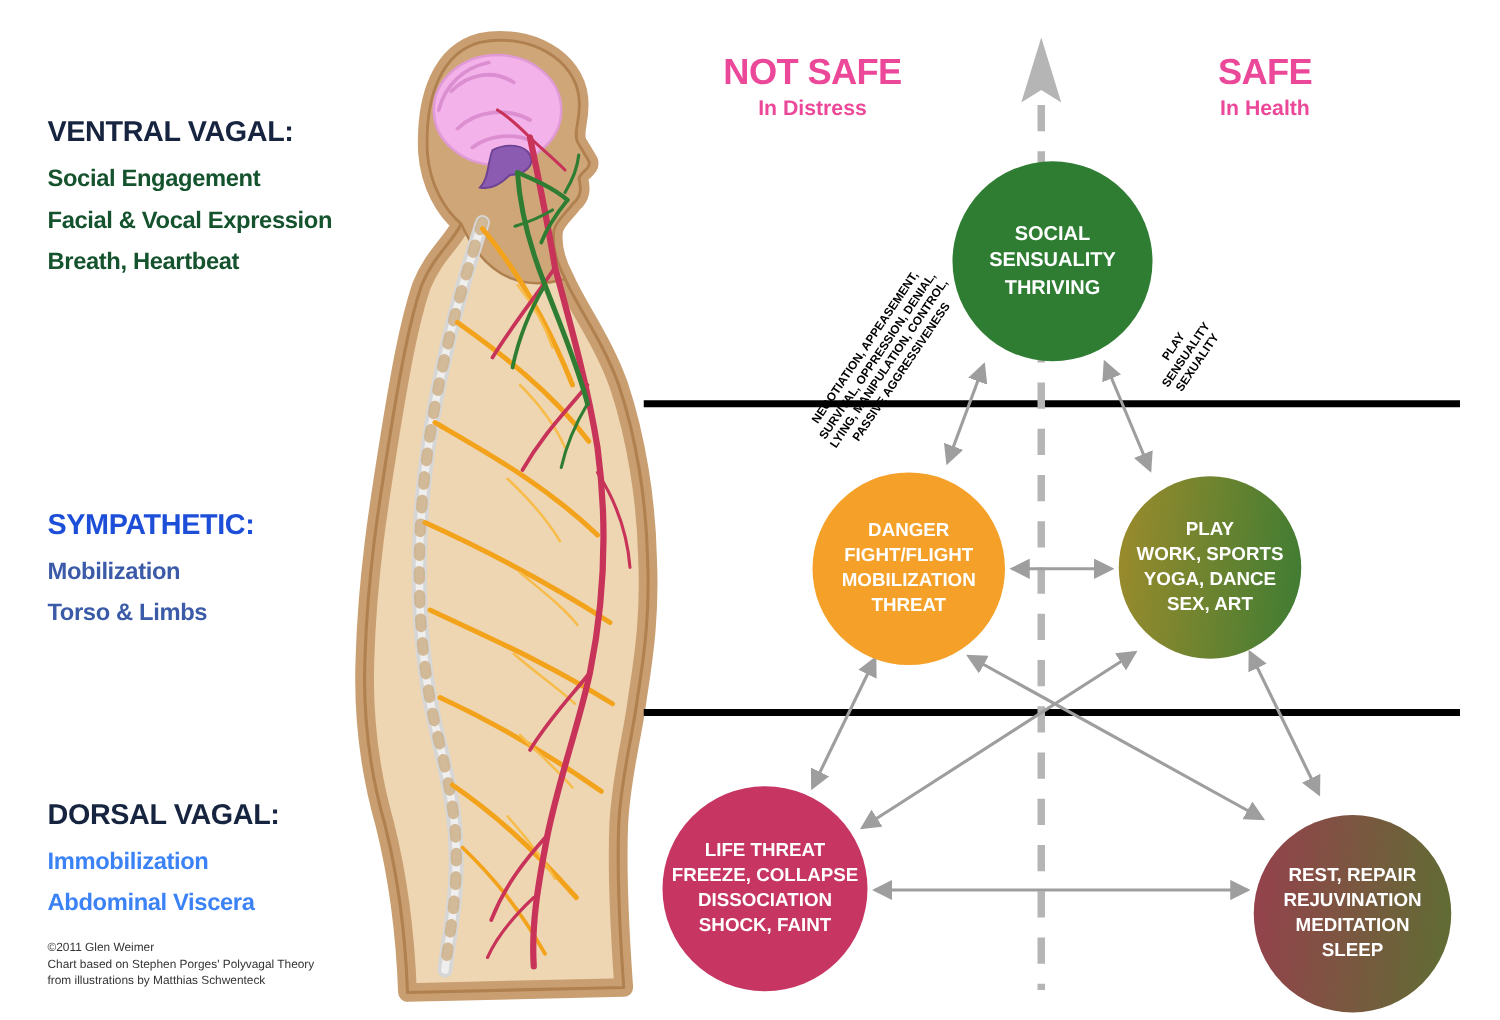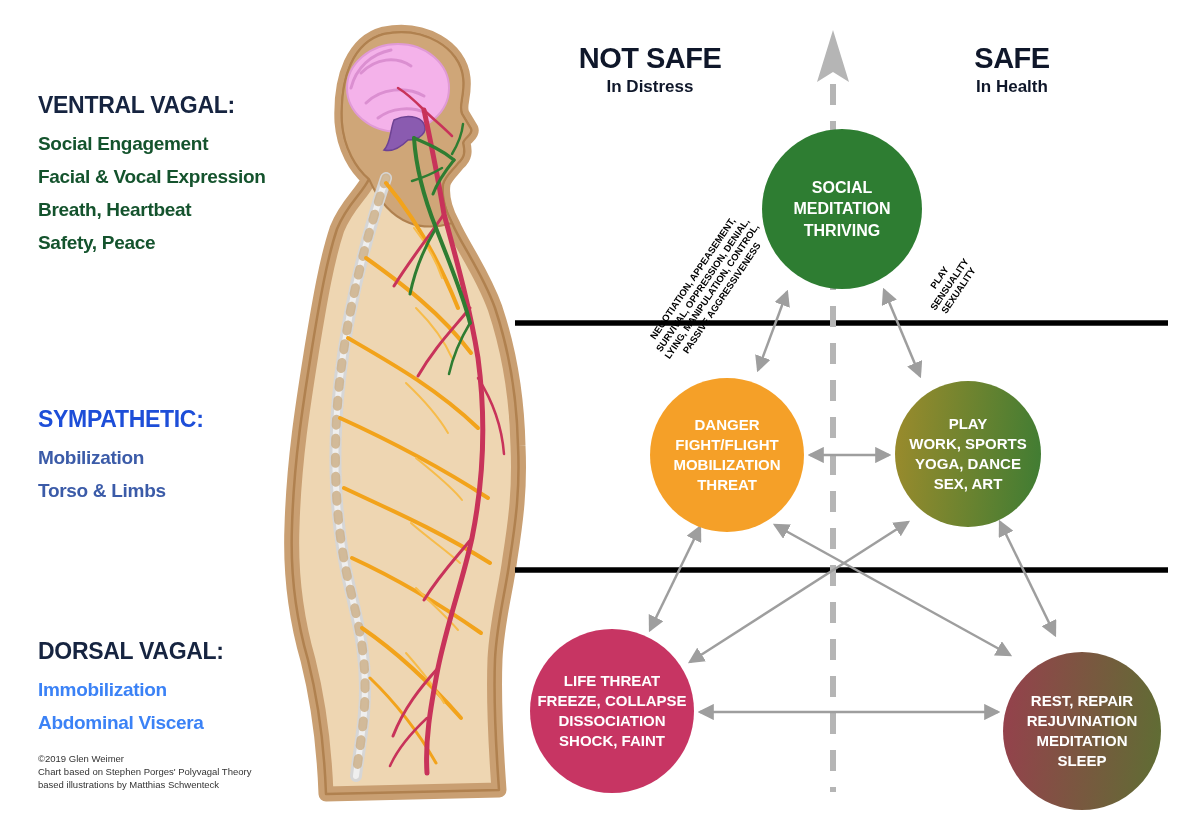--- a/index.html
+++ b/index.html
@@ -8,21 +8,21 @@
     font-family:"Liberation Sans", sans-serif; overflow:hidden;
   }
 
   
   .label-block { position:absolute; z-index:5; }
   .label-title { font-size:23px; font-weight:bold; letter-spacing:-0.3px; margin-bottom:8px; }
   .label-lines div { font-size:19px; font-weight:bold; letter-spacing:-0.3px; line-height:33px; }
   .credits { position:absolute; z-index:5; font-size:9.5px; line-height:13px; color:#333; }
 
   
-  .col-header { position:absolute; z-index:5; width:220px; text-align:center; color:#0f172a; }
+  .col-header { position:absolute; z-index:5; width:220px; text-align:center; color:#ec4899; }
   .col-header .h-title { font-size:29px; font-weight:bold; letter-spacing:-0.5px; }
   .col-header .h-sub { font-size:17px; font-weight:bold; margin-top:2px; }
 
   
   .circle {
     position:absolute; z-index:3; border-radius:50%;
     display:flex; align-items:center; justify-content:center;
     text-align:center; color:#fff; font-weight:bold;
     white-space:pre-line; line-height:1.32; font-size:15px;
     background:linear-gradient(95deg, var(--c1), var(--c2));
@@ -41,44 +41,43 @@
 </style>
 </head>
 <body>
 
 <div class="label-block" style="left:38px; top:92px;">
   <div class="label-title" style="color: rgb(22, 36, 64);">VENTRAL VAGAL:</div>
   <div class="label-lines" style="color: #14532d;">
     <div>Social Engagement</div>
     <div>Facial &amp; Vocal Expression</div>
     <div>Breath, Heartbeat</div>
-    <div>Safety, Peace</div>
   </div>
 </div>
 
 <div class="label-block" style="left:38px; top:406px;">
   <div class="label-title" style="color: #1d4ed8;">SYMPATHETIC:</div>
   <div class="label-lines" style="color: rgb(59, 91, 168);">
     <div>Mobilization</div>
     <div>Torso &amp; Limbs</div>
   </div>
 </div>
 
 <div class="label-block" style="left:38px; top:638px;">
   <div class="label-title" style="color: rgb(22, 36, 64);">DORSAL VAGAL:</div>
   <div class="label-lines" style="color: #3b82f6;">
     <div>Immobilization</div>
     <div>Abdominal Viscera</div>
   </div>
 </div>
 
 <div class="credits" style="left:38px; top:752px;">
-  <div>©2019 Glen Weimer</div>
+  <div>©2011 Glen Weimer</div>
   <div>Chart based on Stephen Porges' Polyvagal Theory</div>
-  <div>based illustrations by Matthias Schwenteck</div>
+  <div>from illustrations by Matthias Schwenteck</div>
 </div>
 
 <div class="col-header" style="left:540px; top:42px;">
   <div class="h-title">NOT SAFE</div>
   <div class="h-sub">In Distress</div>
 </div>
 <div class="col-header" style="left:902px; top:42px;">
   <div class="h-title">SAFE</div>
   <div class="h-sub">In Health</div>
 </div>
@@ -182,21 +181,21 @@
 
 <div class="diag-label" style="left:707px; top:288px;">NEGOTIATION, APPEASEMENT,
 SURVIVAL, OPPRESSION, DENIAL,
 LYING, MANIPULATION, CONTROL,
 PASSIVE AGGRESSIVENESS</div>
 <div class="diag-label" style="left:949px; top:284px;">PLAY
 SENSUALITY
 SEXUALITY</div>
 
 <div class="circle" style="left: 762px; top: 129px; width: 160px; height: 160px; font-size: 16px; --c1: #2e7d32; --c2: #2e7d32;">SOCIAL
-MEDITATION
+SENSUALITY
 THRIVING</div>
 
 <div class="circle" style="left: 650px; top: 378px; width: 154px; height: 154px; --c1: #f5a028; --c2: #f5a028;">DANGER
 FIGHT/FLIGHT
 MOBILIZATION
 THREAT</div>
 
 <div class="circle" style="left: 895px; top: 381px; width: 146px; height: 146px; --c1: #9c8b2c; --c2: #3e7c33;">PLAY
 WORK, SPORTS
 YOGA, DANCE

